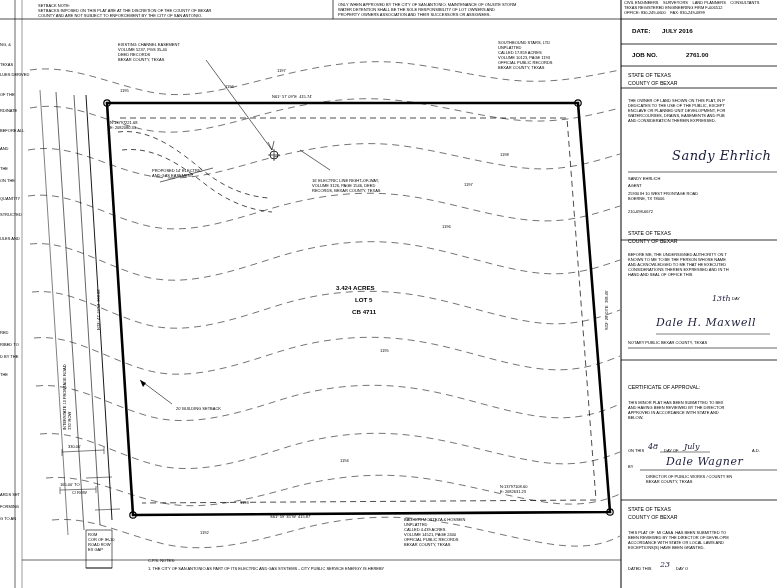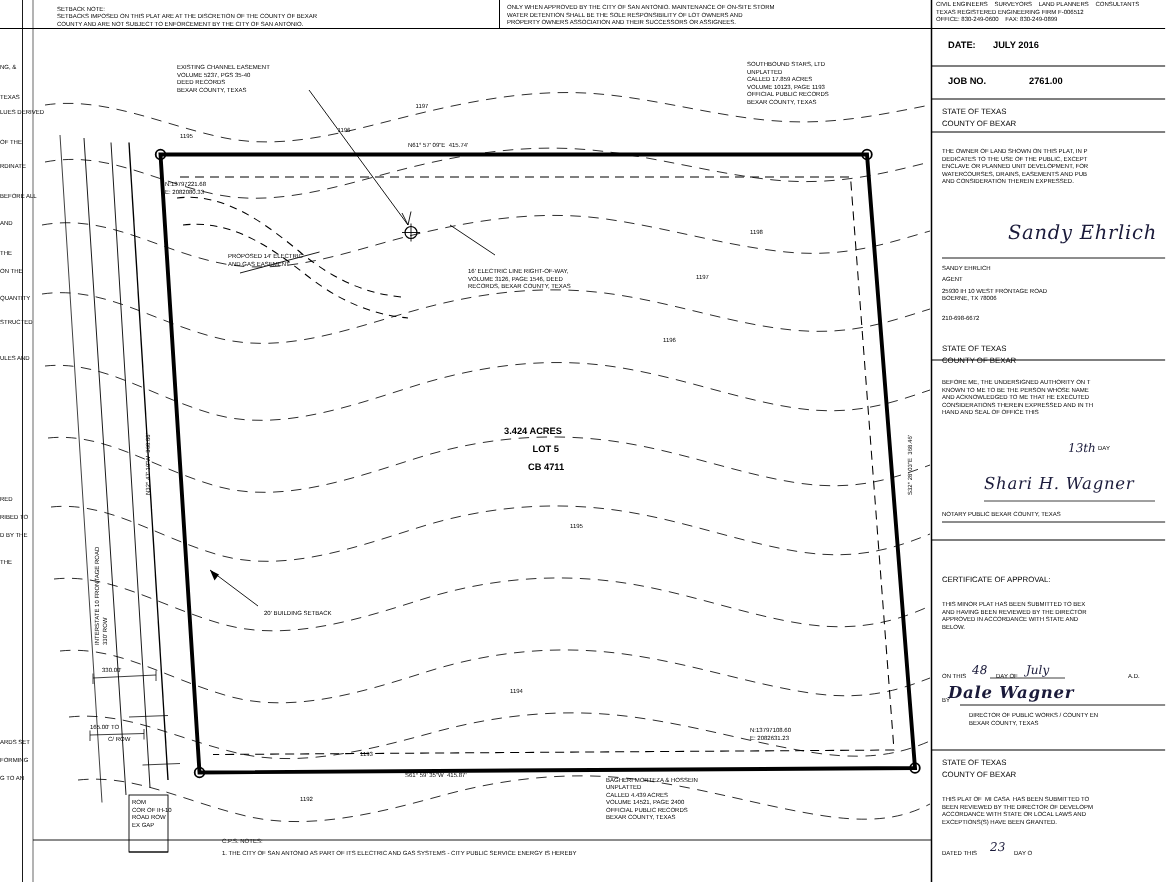--- a/index.html
+++ b/index.html
@@ -177,35 +177,35 @@
 
   <div class="lbl sm" style="left:628px; top:230px;">STATE OF TEXAS</div>
   <div class="lbl sm" style="left:628px; top:238px;">COUNTY OF BEXAR</div>
   <div class="lbl tiny" style="left:628px; top:252px;">BEFORE ME, THE UNDERSIGNED AUTHORITY ON T
 KNOWN TO ME TO BE THE PERSON WHOSE NAME
 AND ACKNOWLEDGED TO ME THAT HE EXECUTED
 CONSIDERATIONS THEREIN EXPRESSED AND IN TH
 HAND AND SEAL OF OFFICE THIS</div>
   <div class="hand" style="position:absolute; left:712px; top:294px;">13th</div>
   <div class="lbl tiny" style="left:732px; top:296px;">DAY</div>
-  <div class="script small" style="position:absolute; left:656px; top:316px;">Shari H. Wagner</div>
+  <div class="script small" style="position:absolute; left:656px; top:316px;">Dale H. Maxwell</div>
   <div class="lbl tiny" style="left:628px; top:340px;">NOTARY PUBLIC BEXAR COUNTY, TEXAS</div>
 
   <div class="lbl sm" style="left:628px; top:384px;">CERTIFICATE OF APPROVAL:</div>
   <div class="lbl tiny" style="left:628px; top:400px;">THIS MINOR PLAT HAS BEEN SUBMITTED TO BEX
 AND HAVING BEEN REVIEWED BY THE DIRECTOR
 APPROVED IN ACCORDANCE WITH STATE AND
 BELOW.</div>
   <div class="lbl tiny" style="left:628px; top:448px;">ON THIS</div>
   <div class="hand" style="position:absolute; left:648px; top:442px;">48</div>
   <div class="lbl tiny" style="left:664px; top:448px;">DAY OF</div>
   <div class="hand" style="position:absolute; left:684px; top:442px;">July</div>
   <div class="lbl tiny" style="left:752px; top:448px;">A.D.</div>
   <div class="lbl tiny" style="left:628px; top:464px;">BY</div>
-  <div class="script small" style="position:absolute; left:632px; top:455px;font-weight:bold;">Dale Wagner</div>
+  <div class="script small" style="position:absolute; left:666px; top:455px;">Dale Wagner</div>
   <div class="lbl tiny" style="left:646px; top:474px;">DIRECTOR OF PUBLIC WORKS / COUNTY EN
 BEXAR COUNTY, TEXAS</div>
 
   <div class="lbl sm" style="left:628px; top:506px;">STATE OF TEXAS</div>
   <div class="lbl sm" style="left:628px; top:514px;">COUNTY OF BEXAR</div>
   <div class="lbl tiny" style="left:628px; top:530px;">THIS PLAT OF  MI CASA  HAS BEEN SUBMITTED TO
 BEEN REVIEWED BY THE DIRECTOR OF DEVELOPM
 ACCORDANCE WITH STATE OR LOCAL LAWS AND
 EXCEPTIONS(S) HAVE BEEN GRANTED.</div>
   <div class="lbl tiny" style="left:628px; top:566px;">DATED THIS</div>

